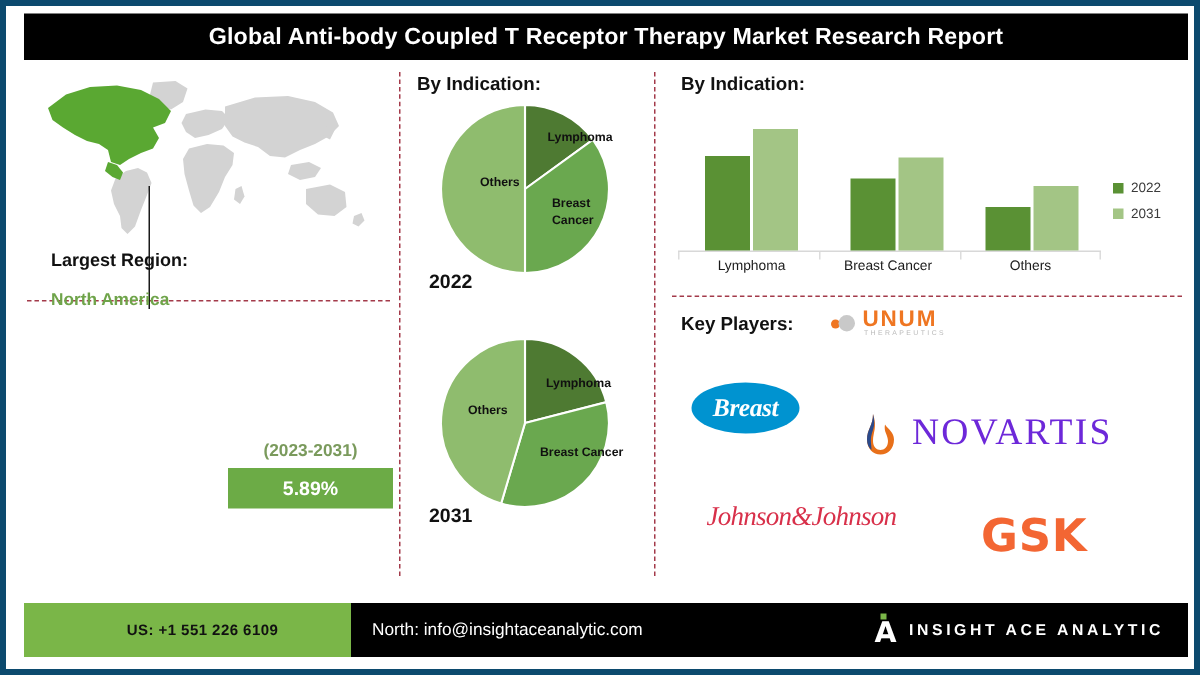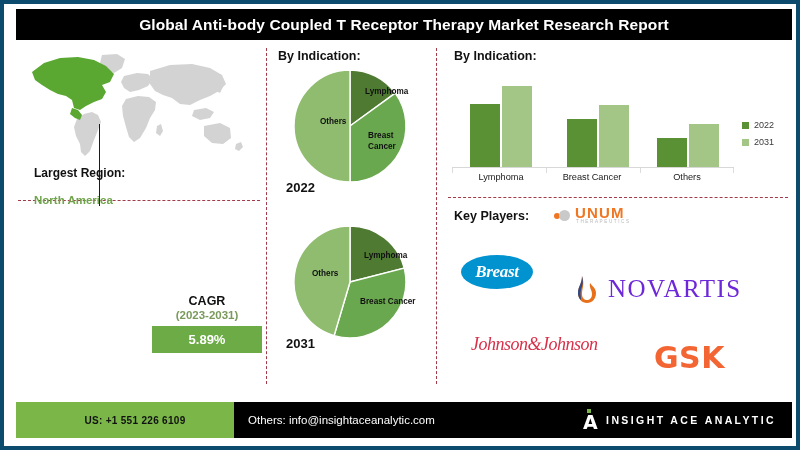--- a/index.html
+++ b/index.html
@@ -231,21 +231,20 @@
       </svg>
       <div class="leader-line"></div>
     </div>
     <div class="map-label">
       <div class="lr-title">Largest Region:</div>
       <div class="lr-value">North America</div>
     </div>
   </div>
 
   <div class="cagr-block">
-    <div class="cagr-title">CAGR</div>
     <div class="cagr-range">(2023-2031)</div>
     <div class="cagr-value-box">
       <span class="cagr-value">5.89%</span>
     </div>
   </div>
 
   <div class="pie-panel">
     <div class="pie-heading">By Indication:</div>
 
     <div class="pie-box" style="left:14px; top:24px;">
@@ -360,21 +359,21 @@
     <div class="logo logo-gsk">
       <div class="gsk-text">GSK</div>
     </div>
   </div>
 
   <div class="footer">
     <div class="footer-phone">
       <span class="footer-phone-text">US: +1 551 226 6109</span>
     </div>
     <div class="footer-black">
-      <span class="footer-email">Others: info@insightaceanalytic.com</span>
+      <span class="footer-email">North: info@insightaceanalytic.com</span>
       <div class="footer-brand">
         <div class="brand-mark">
           <span class="brand-sq"></span>
           <span class="brand-a">A</span>
         </div>
         <span class="brand-text">INSIGHT ACE ANALYTIC</span>
       </div>
     </div>
   </div>
 

